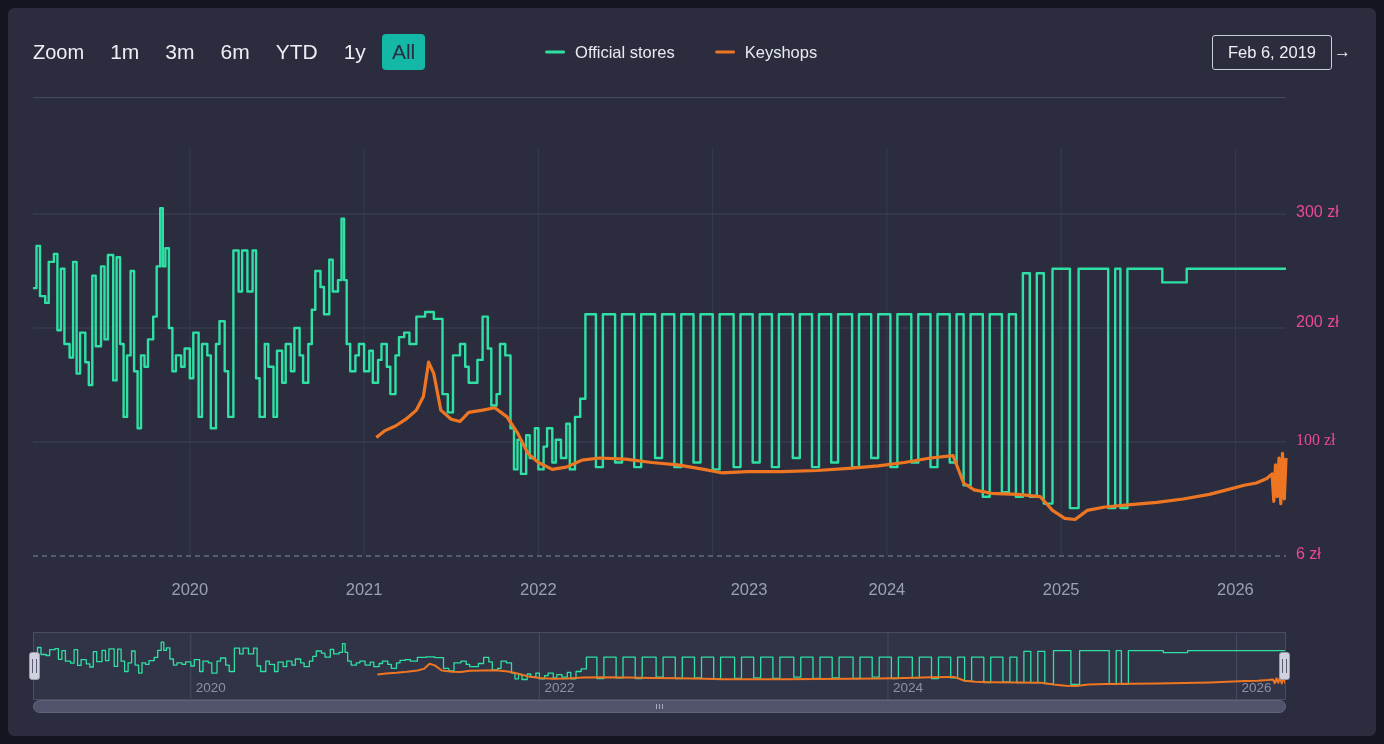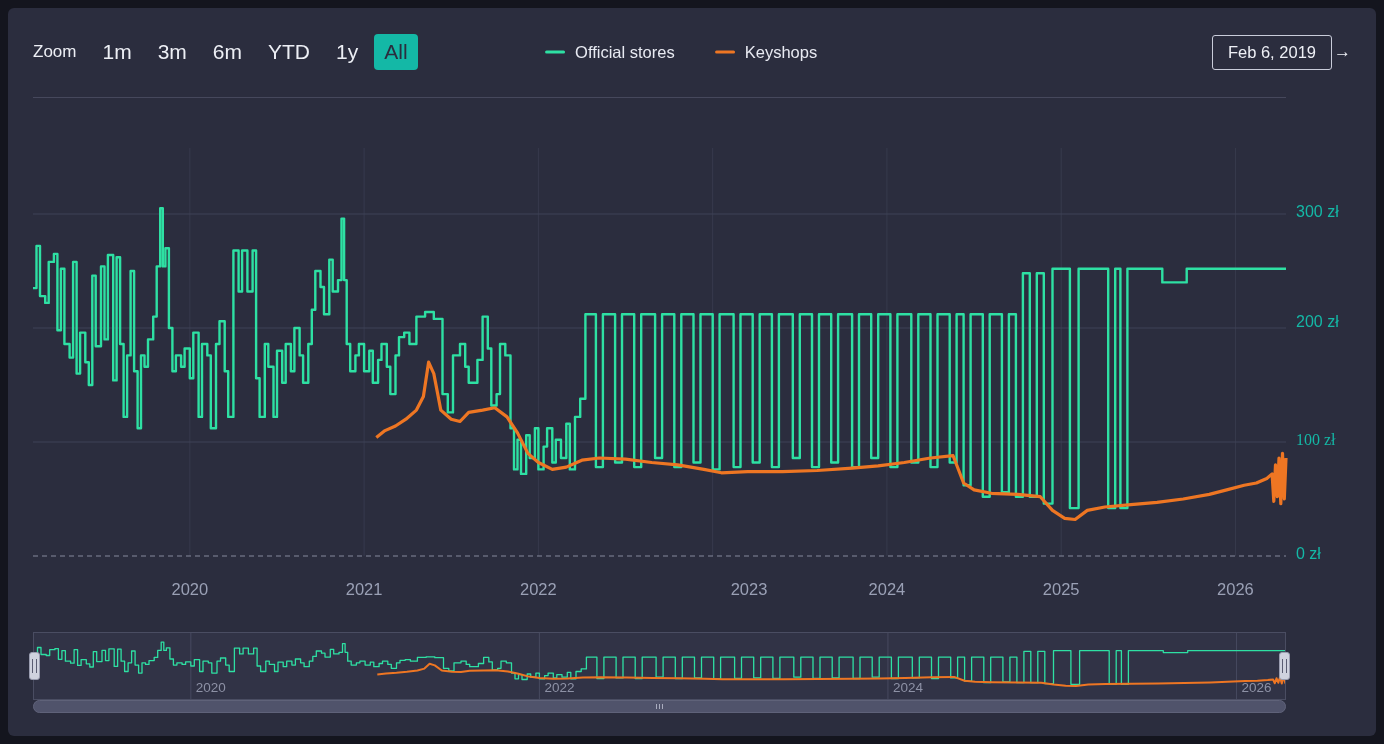--- a/index.html
+++ b/index.html
@@ -1,39 +1,39 @@
 <!DOCTYPE html>
 <html><head>
 <meta charset="utf-8">
 <style>
   html,body{margin:0;padding:0;background:#14151e;font-family:"Liberation Sans",sans-serif;}
   .stage{position:relative;width:1384px;height:744px;background:#14151e;overflow:hidden;}
   .panel{position:absolute;left:8px;top:8px;width:1368px;height:728px;background:#2b2d3e;border-radius:6px;}
 
   
   .toolbar{position:absolute;left:25px;right:25px;top:26px;height:36px;display:flex;align-items:center;}
-  .zoom-label{color:#edeff5;font-size:17px;margin-right:16px;}
+  .zoom-label{color:#edeff5;font-size:20px;margin-right:16px;}
   .range-btn{color:#edeff5;font-size:21px;padding:6px 10px;margin-right:6px;border-radius:4px;cursor:pointer;}
   .range-btn.active{background:#14b8a6;color:#2b2d3e;}
   .legend{position:absolute;left:50%;top:50%;transform:translate(-54%,-50%);display:flex;align-items:flex-end;gap:40px;}
   .legend-item{display:flex;align-items:center;gap:10px;color:#e8eaf2;font-size:16.5px;cursor:pointer;}
   .legend-dash{width:20px;height:3px;border-radius:2px;background:#888;}
   .dates{margin-left:auto;display:flex;align-items:center;gap:2px;}
   .date-box{border:1px solid #c9ccda;border-radius:3px;padding:7px 15px;color:#eef0f6;font-size:16.5px;background:transparent;cursor:text;white-space:nowrap;}
   .date-arrow{color:#eef0f6;font-size:17px;}
 
   .divider{position:absolute;left:25px;top:89px;width:1253px;height:1px;background:#46485c;}
 
   
   .chart-area{position:absolute;left:25px;top:100px;width:1253px;height:460px;}
   .chart-area svg{position:absolute;left:0;top:0;overflow:visible;}
   .hgrid{stroke:#3f4257;stroke-width:1;}
   .vgrid{stroke:#373a4d;stroke-width:1;}
   .zero-line{stroke:#868a9c;stroke-width:1;stroke-dasharray:5 4;}
-  .y-tick{position:absolute;left:1288px;width:80px;color:#14b8a6;font-size:16px;text-align:left;}
+  .y-tick{position:absolute;left:1288px;width:80px;color:#ec4899;font-size:16px;text-align:left;}
   .x-tick{position:absolute;top:572px;width:90px;color:#9aa0b5;font-size:16.5px;text-align:center;}
 
   
   .navigator{position:absolute;left:25px;top:624px;width:1253px;height:68px;border:1px solid #4a4d62;background:#313346;box-sizing:border-box;}
   .navigator svg{position:absolute;left:0;top:0;}
   .nav-vgrid{stroke:#474a60;stroke-width:1;}
   .nav-label{position:absolute;bottom:4px;color:#8d91a5;font-size:13.5px;white-space:nowrap;}
   .nav-handle{position:absolute;top:50%;transform:translateY(-50%);width:9px;height:26px;background:#cfd2de;border:1px solid #9a9db0;border-radius:3px;cursor:ew-resize;z-index:3;}
   .nav-handle::before,.nav-handle::after{content:"";position:absolute;top:6px;bottom:6px;width:1px;background:#5a5d72;}
   .nav-handle::before{left:2px;}
@@ -96,21 +96,21 @@
             <line x1="0" y1="220.00000000000003" x2="1253" y2="220.00000000000003" class="hgrid"></line>
             <line x1="0" y1="106.00000000000006" x2="1253" y2="106.00000000000006" class="hgrid"></line>
           </g>
         <g id="main-series">
             <path d="M0.0,180.1H3.5V137.9H7.0V188.1H12.2V194.9H15.7V153.9H20.9V145.9H24.4V222.3H27.9V160.7H31.4V236.0H36.6V249.6H40.1V153.9H43.6V265.6H47.1V224.6H52.3V254.2H55.8V277.0H59.3V167.6H62.7V238.2H68.0V158.4H71.5V231.4H74.9V147.0H80.2V272.4H83.6V149.3H87.1V236.0H90.6V308.9H94.1V247.4H97.6V163.0H101.1V263.3H104.6V320.3H108.0V247.4H111.5V258.8H115.0V231.4H120.2V208.6H123.7V158.4H127.2V100.3H129.8V158.4H132.4V140.2H135.9V220.0H139.4V263.3H142.9V247.4H148.1V258.8H151.6V240.5H156.8V270.2H160.3V224.6H165.6V308.9H169.0V236.0H174.3V247.4H177.8V320.3H183.0V236.0H186.5V213.2H191.7V263.3H195.2V308.9H200.4V142.5H205.6V183.5H209.1V142.5H214.4V183.5H219.6V142.5H223.1V270.2H226.6V308.9H231.8V236.0H235.3V258.8H240.5V308.9H244.0V242.8H249.2V274.7H252.7V236.0H257.9V263.3H261.4V220.0H266.6V247.4H270.1V274.7H275.3V236.0H278.8V201.8H282.3V163.0H287.5V179.0H291.0V206.3H296.3V151.6H299.7V183.5H305.0V172.1H308.5V110.6H311.1V172.1H313.7V236.0H317.2V263.3H322.4V247.4H325.9V236.0H331.1V263.3H336.3V242.8H339.8V274.7H345.1V251.9H348.5V236.0H353.8V258.8H357.3V286.1H362.5V247.4H366.0V229.1H371.2V224.6H376.4V236.0H383.4V208.6H392.1V204.0H400.8V210.9H409.5V286.1H414.8V304.4H420.0V247.4H427.0V236.0H432.2V258.8H435.7V274.7H444.4V251.9H449.6V208.6H454.8V240.5H458.3V297.5H463.6V286.1H467.0V236.0H472.3V247.4H477.5V320.3H481.0V361.4H484.5V331.7H488.0V365.9H493.2V327.2H496.7V350.0H501.9V320.3H505.4V361.4H510.6V338.6H514.1V320.3H519.3V354.5H522.8V331.7H528.0V350.0H533.3V315.8H536.8V361.4H542.0V308.9H547.2V290.7H552.4V206.3H562.9V359.1H569.9V206.3H582.1V354.5H589.0V206.3H601.2V359.1H608.2V206.3H622.1V350.0H629.1V206.3H641.3V359.1H648.3V206.3H660.5V354.5H667.5V206.3H679.7V361.4H686.6V206.3H700.6V359.1H707.5V206.3H719.7V354.5H726.7V206.3H738.9V359.1H745.9V206.3H759.8V350.0H766.8V206.3H779.0V359.1H786.0V206.3H798.2V354.5H805.1V206.3H819.1V359.1H826.0V206.3H838.2V350.0H845.2V206.3H857.4V359.1H864.4V206.3H878.3V354.5H885.3V206.3H897.5V359.1H904.5V206.3H916.7V354.5H923.6V206.3H930.6V377.3H937.6V206.3H949.8V388.7H956.7V206.3H968.9V384.2H975.9V206.3H982.9V388.7H989.9V165.3H996.8V388.7H1003.8V165.3H1010.8V395.6H1019.5V160.7H1036.9V400.1H1045.6V160.7H1075.2V400.1H1082.2V160.7H1087.4V400.1H1094.4V160.7H1125.8V160.7H1129.3V174.4H1153.7V160.7H1253.0V160.7" stroke="#2ee0a3" stroke-width="2.4" fill="none" stroke-linejoin="round" stroke-linecap="butt"></path>
             <path d="M343.3,329.4L352.0,322.6L362.5,318.0L372.9,311.2L383.4,302.1L390.4,288.4L395.6,254.2L400.8,265.6L407.8,302.1L418.2,311.2L427.0,313.5L435.7,304.4L449.6,302.1L461.8,299.8L474.0,308.9L484.5,324.9L494.9,345.4L505.4,354.5L519.3,361.4L533.3,359.1L548.9,352.2L566.4,350.0L592.5,351.1L618.7,354.5L644.8,356.8L670.9,361.4L688.4,364.8L714.5,363.6L749.4,363.6L784.2,362.5L819.1,360.2L845.2,357.9L871.3,354.5L897.5,350.0L920.1,347.7L930.6,375.0L941.1,381.9L958.5,385.3L984.6,386.4L1007.3,388.7L1019.5,402.4L1031.7,410.4L1042.1,411.5L1054.3,402.4L1071.8,399.0L1097.9,396.7L1124.0,394.4L1150.2,391.0L1176.3,386.4L1193.7,381.9L1211.2,377.3L1223.4,375.0L1233.8,370.5L1239.1,365.9L1240.8,393.3L1242.5,356.8L1244.3,388.7L1246.0,350.0L1247.8,395.6L1249.5,345.4L1251.3,391.0L1253.0,350.0" stroke="#ee7623" stroke-width="3.2" fill="none" stroke-linejoin="round" stroke-linecap="butt"></path>
           </g>
       </svg>
     </div>
     <div id="y-labels">
-        <div class="y-tick" style="position: absolute; top: 537px;">0 zł</div>
+        <div class="y-tick" style="position: absolute; top: 537px;">6 zł</div>
         <div class="y-tick" style="position: absolute; top: 423px; font-family: Liberation Serif, serif;">100 zł</div>
         <div class="y-tick" style="position: absolute; top: 305px;">200 zł</div>
         <div class="y-tick" style="position: absolute; top: 195px;">300 zł</div>
       </div>
     <div id="x-labels">
         <div class="x-tick" style="left: 136.843px;">2020</div>
         <div class="x-tick" style="left: 311.113px;">2021</div>
         <div class="x-tick" style="left: 485.382px;">2022</div>
         <div class="x-tick" style="left: 696px;">2023</div>
         <div class="x-tick" style="left: 833.922px;">2024</div>

